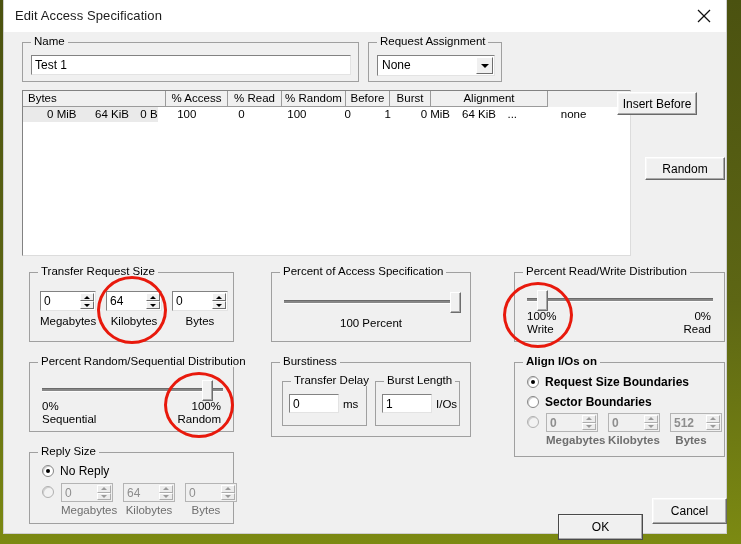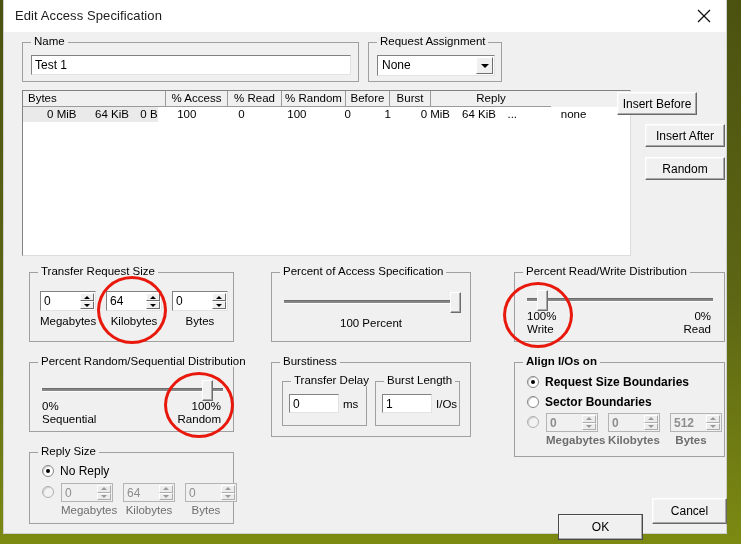--- a/index.html
+++ b/index.html
@@ -337,21 +337,21 @@
     </div>
 
     <div id="listview">
       <div id="lv-head">
         <div class="hcell" style="width:143px; padding-left:5px;">Bytes</div>
         <div class="hcell" style="width:62px; text-align:center;">% Access</div>
         <div class="hcell" style="width:54px; text-align:center;">% Read</div>
         <div class="hcell" style="width:64px; text-align:center;">% Random</div>
         <div class="hcell" style="width:44px; text-align:center;">Before</div>
         <div class="hcell" style="width:41px; text-align:center;">Burst</div>
-        <div class="hcell" style="width:120px; text-align:center; border-right:none;">Reply</div>
+        <div class="hcell" style="width:117px; text-align:center;">Alignment</div>
       </div>
       <div id="lv-row">
         <div class="dcell sizecell" style="width:143px;">
           <span style="width:56px;text-align:right;">0 MiB</span>
           <span style="width:55px;text-align:right;">64 KiB</span>
           <span style="width:30px;text-align:right;">0 B</span>
         </div>
         <div class="dcell" style="width:62px; text-align:center;">100</div>
         <div class="dcell" style="width:54px; text-align:center;">0</div>
         <div class="dcell" style="width:64px; text-align:center;">100</div>
@@ -360,21 +360,20 @@
         <div class="dcell" style="width:117px; display:flex;">
           <span style="width:45px;text-align:right;">0 MiB</span>
           <span style="width:48px;text-align:right;">64 KiB</span>
           <span style="width:22px;text-align:right;">...</span>
         </div>
         <div class="dcell" style="width:120px; text-align:center;">none</div>
       </div>
     </div>
 
     <div class="btn" style="left:613px; top:60px; width:80px; height:23px;">Insert Before</div>
-    <div class="btn" style="left:641px; top:92px; width:80px; height:23px;">Insert After</div>
     <div class="btn" style="left:641px; top:125px; width:80px; height:23px;">Random</div>
 
     <div class="group" style="left:25px; top:240px; width:205px; height:70px;">
       <div class="glabel">Transfer Request Size</div>
 
       <div class="spin" style="left:10px; top:18px; width:56px; height:20px;">
         <span>0</span>
         <span class="spinbtns">
             <div>
               <span class="tri-up-s"></span>

